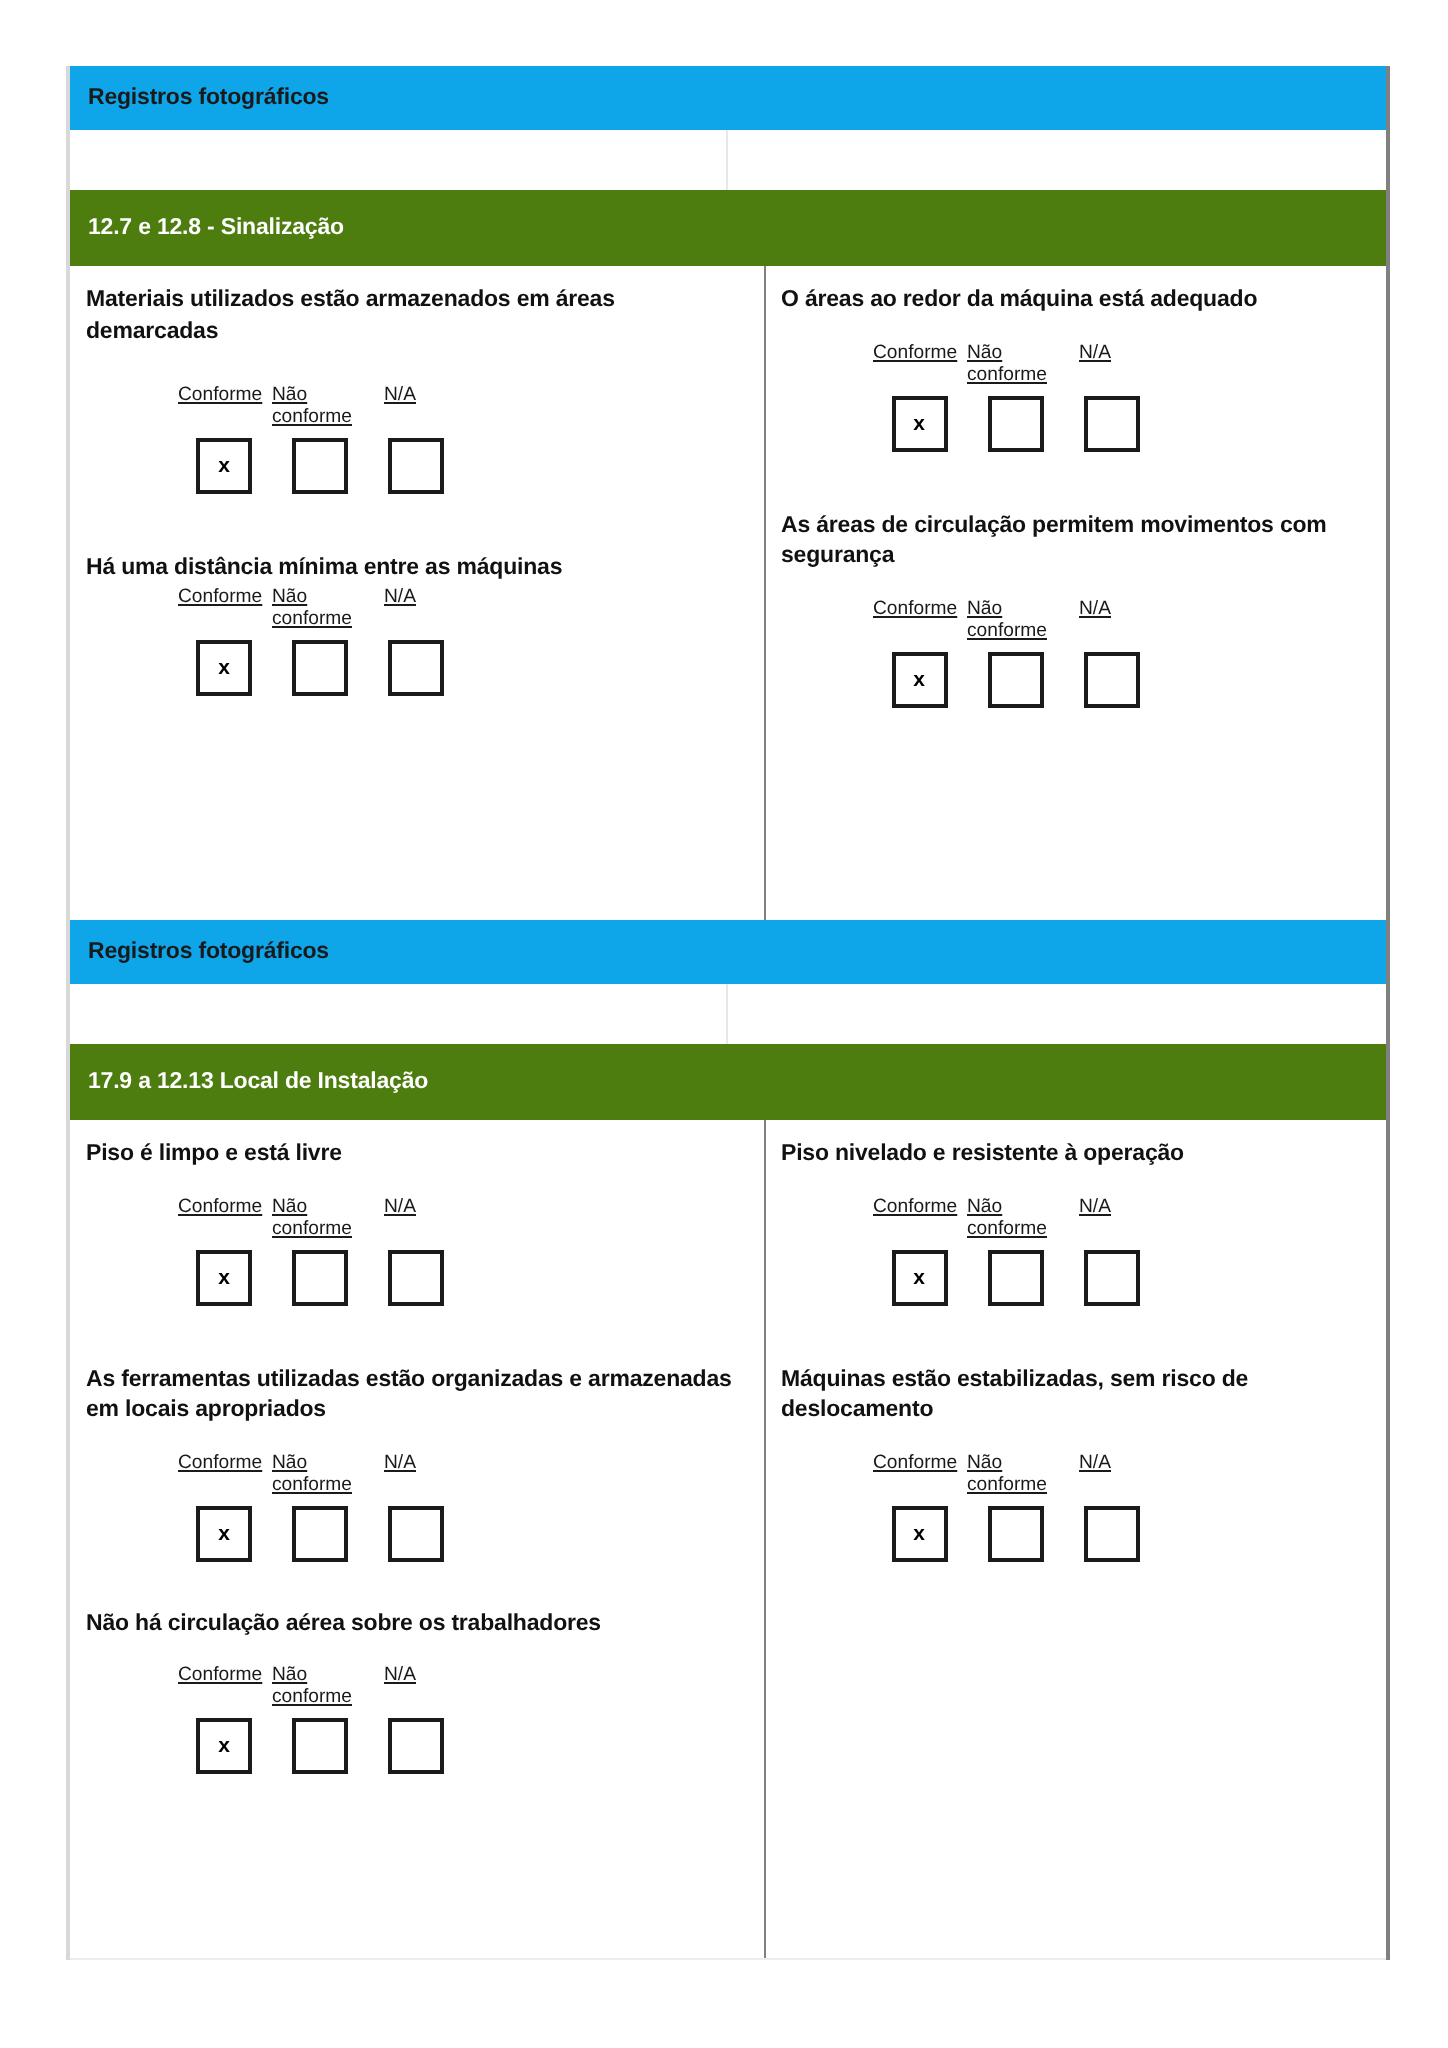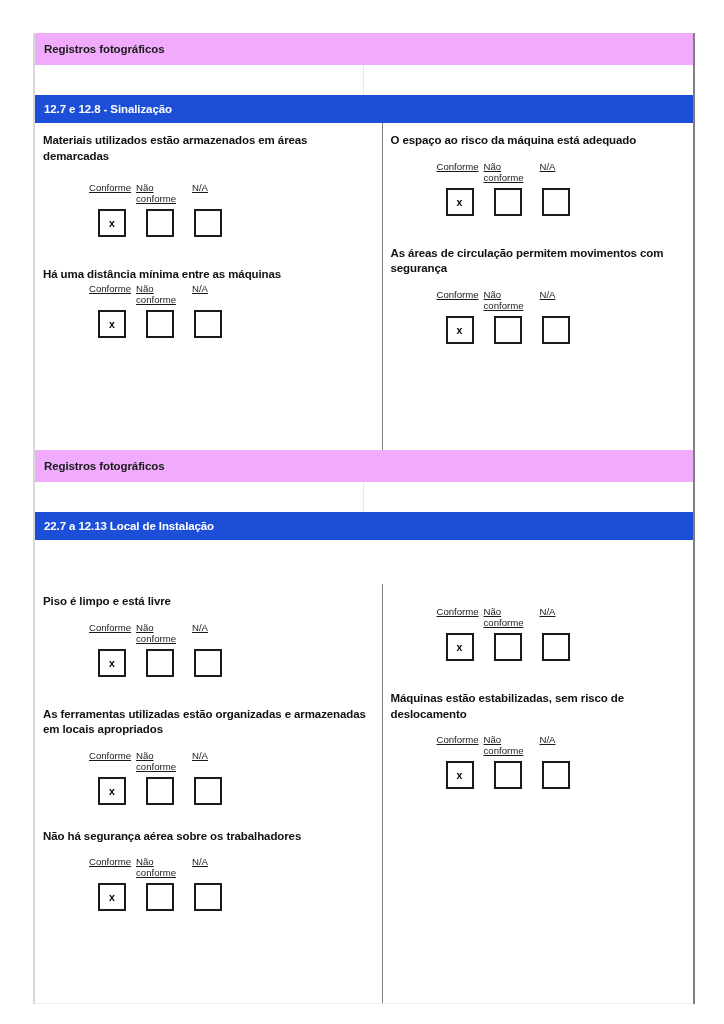--- a/index.html
+++ b/index.html
@@ -12,21 +12,21 @@
   .page{
     position:absolute;
     left:33px; top:33px;
     width:658px;
     background:#ffffff;
     border-left:2px solid #d8d8d8;
     border-right:2px solid #808080;
   }
   
   .photo-band{
-    background:#f0abfc;
+    background:#0ea5e9;
     height:32px;
     display:flex;
     align-items:center;
     padding-left:9px;
     box-sizing:border-box;
   }
   .photo-band .label{
     font-size:11.5px;
     font-weight:bold;
     color:#1a1a1a;
@@ -37,22 +37,22 @@
     height:30px;
     position:relative;
   }
   .photo-gap .divider{
     position:absolute;
     left:328px; top:0; bottom:0;
     width:1px;
     background:#e8e8e8;
   }
   .section-head{
-    background:#1d4ed8;
-    height:28px;
+    background:#4d7c0f;
+    height:38px;
     display:flex;
     align-items:center;
     padding-left:9px;
     box-sizing:border-box;
   }
   .section-head .label{
     font-size:11.5px;
     font-weight:bold;
     color:#ffffff;
     letter-spacing:-0.1px;
@@ -62,21 +62,21 @@
     display:flex;
     background:#ffffff;
   }
   .col{
     box-sizing:border-box;
     padding:10px 8px 8px 8px;
   }
   .col.left{ width:366px; border-right:1px solid #808080; }
   .col.right{ width:327px; }
   .col.s1{ min-height:327px; }
-  .col.s2{ min-height:419px;margin-top:44px; }
+  .col.s2{ min-height:419px; }
 
   .item{ margin-bottom:6px; }
   .item .q{
     font-size:11.5px;
     font-weight:bold;
     color:#111111;
     line-height:15.5px;
     letter-spacing:-0.1px;
     margin:0 0 0 0;
   }
@@ -170,21 +170,21 @@
             <div class="box"></div>
           </div>
         </div>
       </div>
 
     </div>
 
     <div class="col right s1">
 
       <div class="item gap-md sp-c">
-        <p class="q">O espaço ao risco da máquina está adequado</p>
+        <p class="q">O áreas ao redor da máquina está adequado</p>
         <div class="choices">
           <div class="labels">
             <span class="lab-1">Conforme</span>
             <span class="lab-2">Não conforme</span>
             <span class="lab-3">N/A</span>
           </div>
           <div class="boxes">
             <div class="box">x</div>
             <div class="box"></div>
             <div class="box"></div>
@@ -212,21 +212,21 @@
   </div>
 
   <div class="photo-band">
     <span class="label">Registros fotográficos</span>
   </div>
   <div class="photo-gap">
     <div class="divider"></div>
   </div>
 
   <div class="section-head">
-    <span class="label">22.7 a 12.13 Local de Instalação</span>
+    <span class="label">17.9 a 12.13 Local de Instalação</span>
   </div>
 
   <div class="cols">
     <div class="col left s2">
 
       <div class="item gap-md sp-c">
         <p class="q">Piso é limpo e está livre</p>
         <div class="choices">
           <div class="labels">
             <span class="lab-1">Conforme</span>
@@ -251,40 +251,41 @@
           </div>
           <div class="boxes">
             <div class="box">x</div>
             <div class="box"></div>
             <div class="box"></div>
           </div>
         </div>
       </div>
 
       <div class="item gap-md">
-        <p class="q">Não há segurança aérea sobre os trabalhadores</p>
+        <p class="q">Não há circulação aérea sobre os trabalhadores</p>
         <div class="choices">
           <div class="labels">
             <span class="lab-1">Conforme</span>
             <span class="lab-2">Não conforme</span>
             <span class="lab-3">N/A</span>
           </div>
           <div class="boxes">
             <div class="box">x</div>
             <div class="box"></div>
             <div class="box"></div>
           </div>
         </div>
       </div>
 
     </div>
 
     <div class="col right s2">
 
       <div class="item gap-md sp-c">
+        <p class="q">Piso nivelado e resistente à operação</p>
         <div class="choices">
           <div class="labels">
             <span class="lab-1">Conforme</span>
             <span class="lab-2">Não conforme</span>
             <span class="lab-3">N/A</span>
           </div>
           <div class="boxes">
             <div class="box">x</div>
             <div class="box"></div>
             <div class="box"></div>

